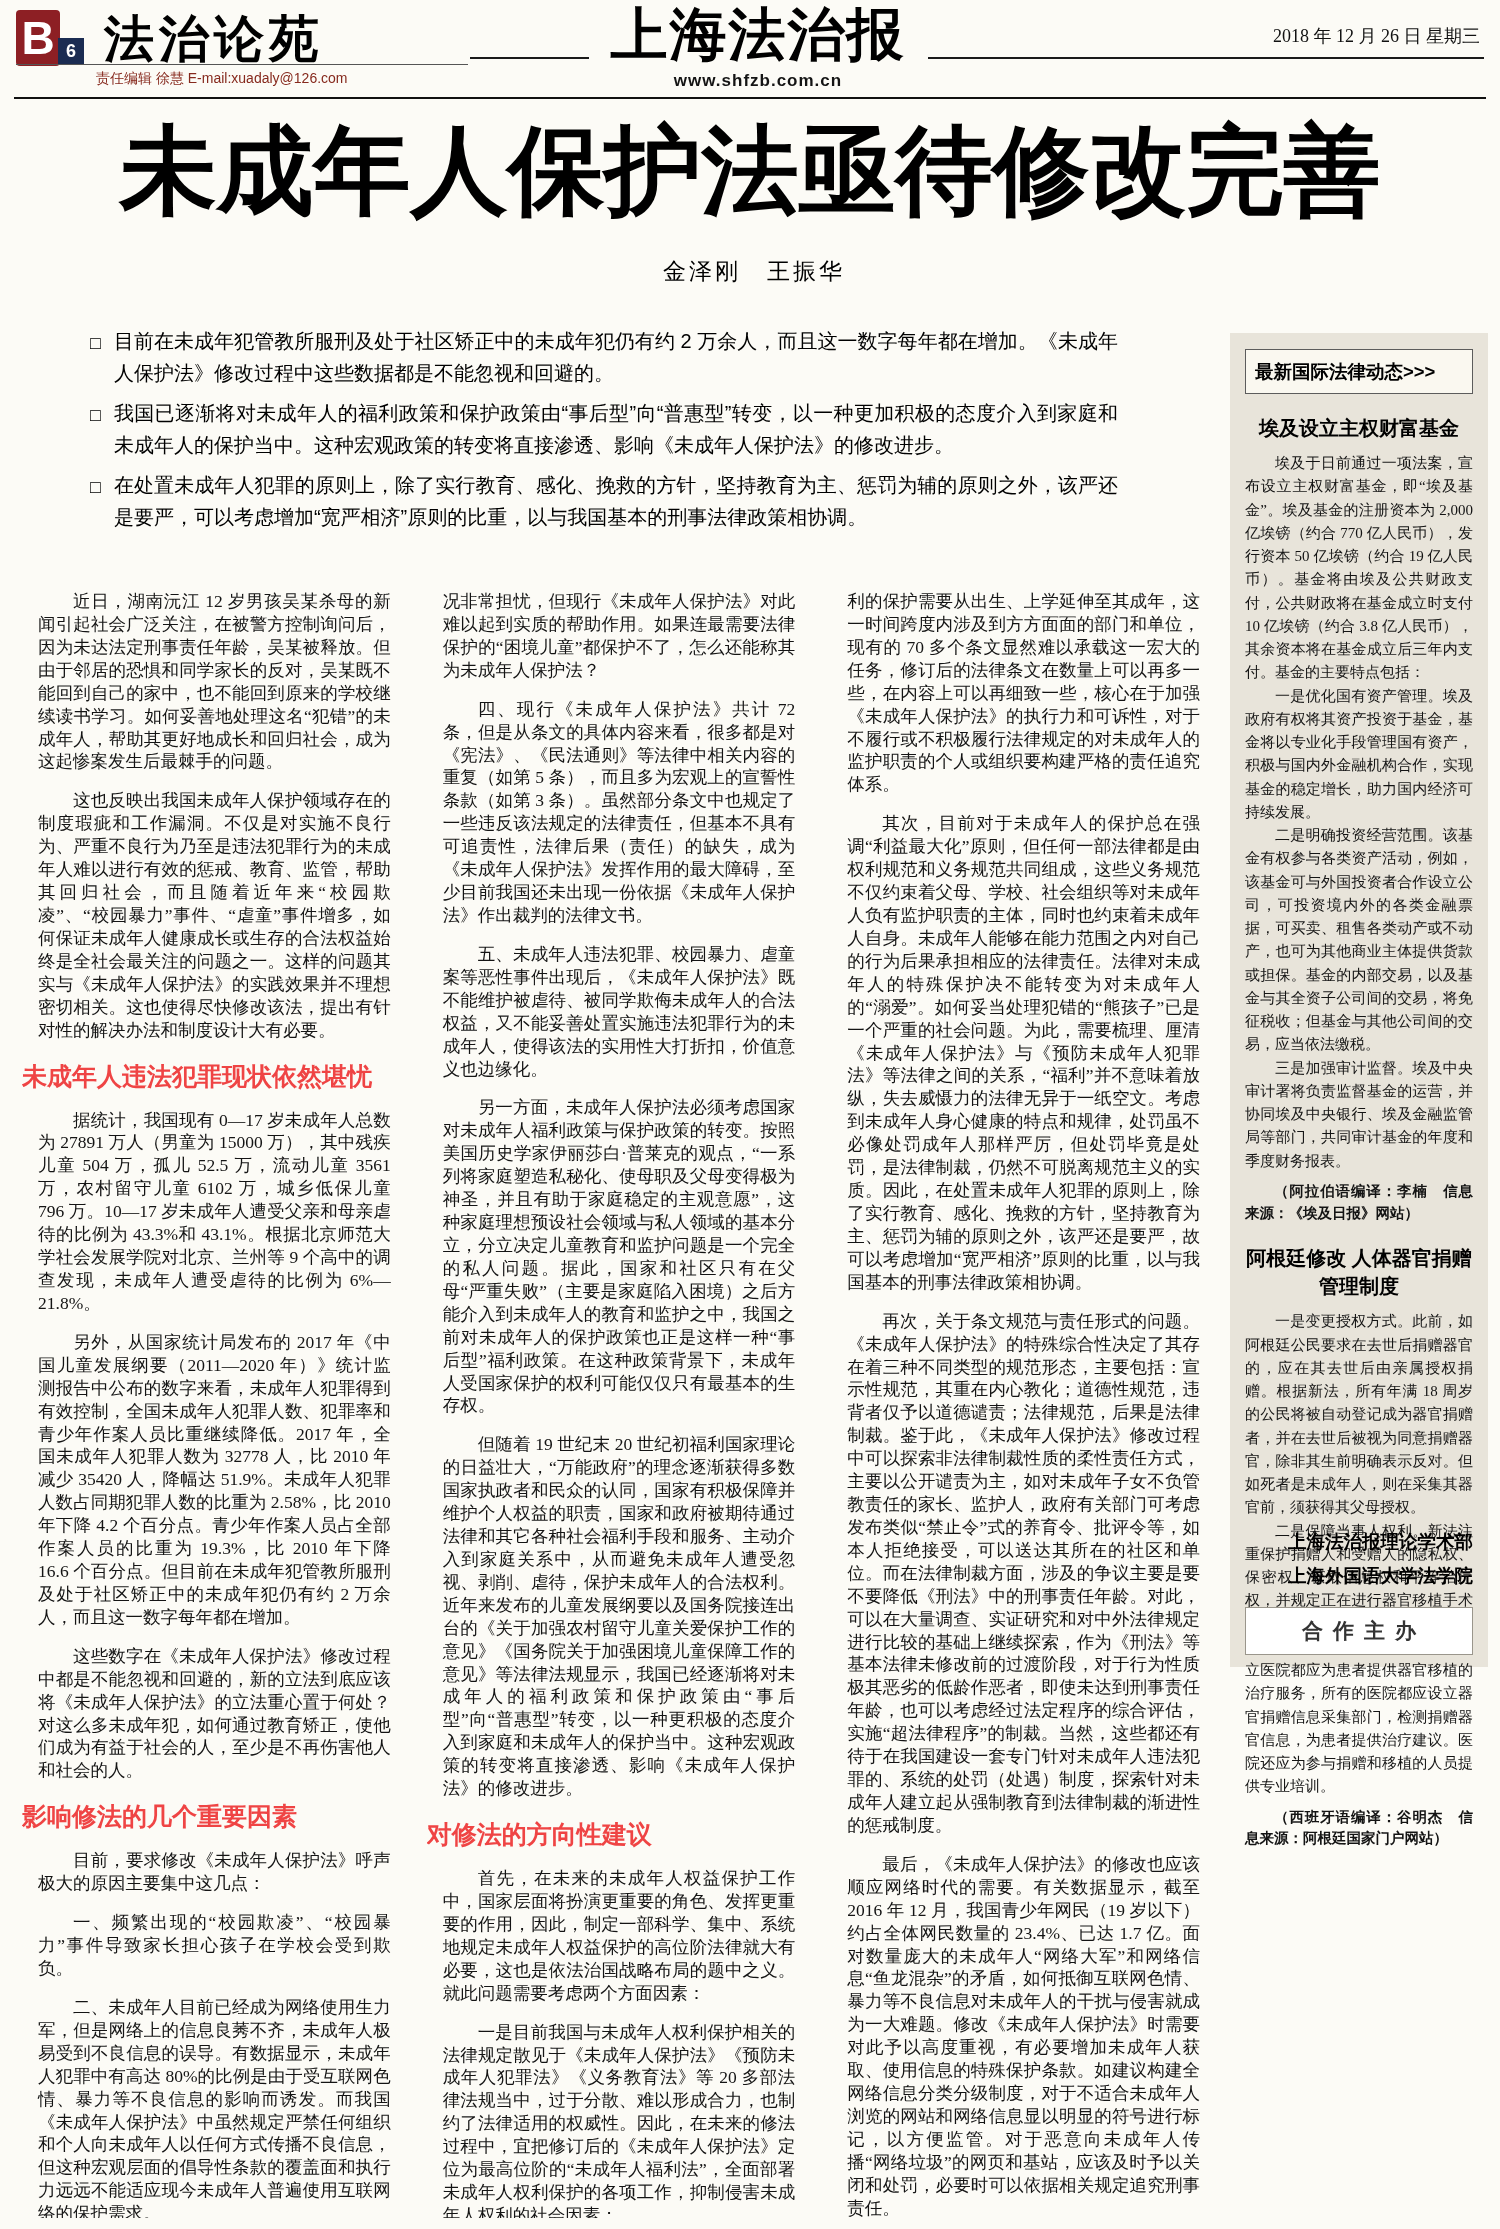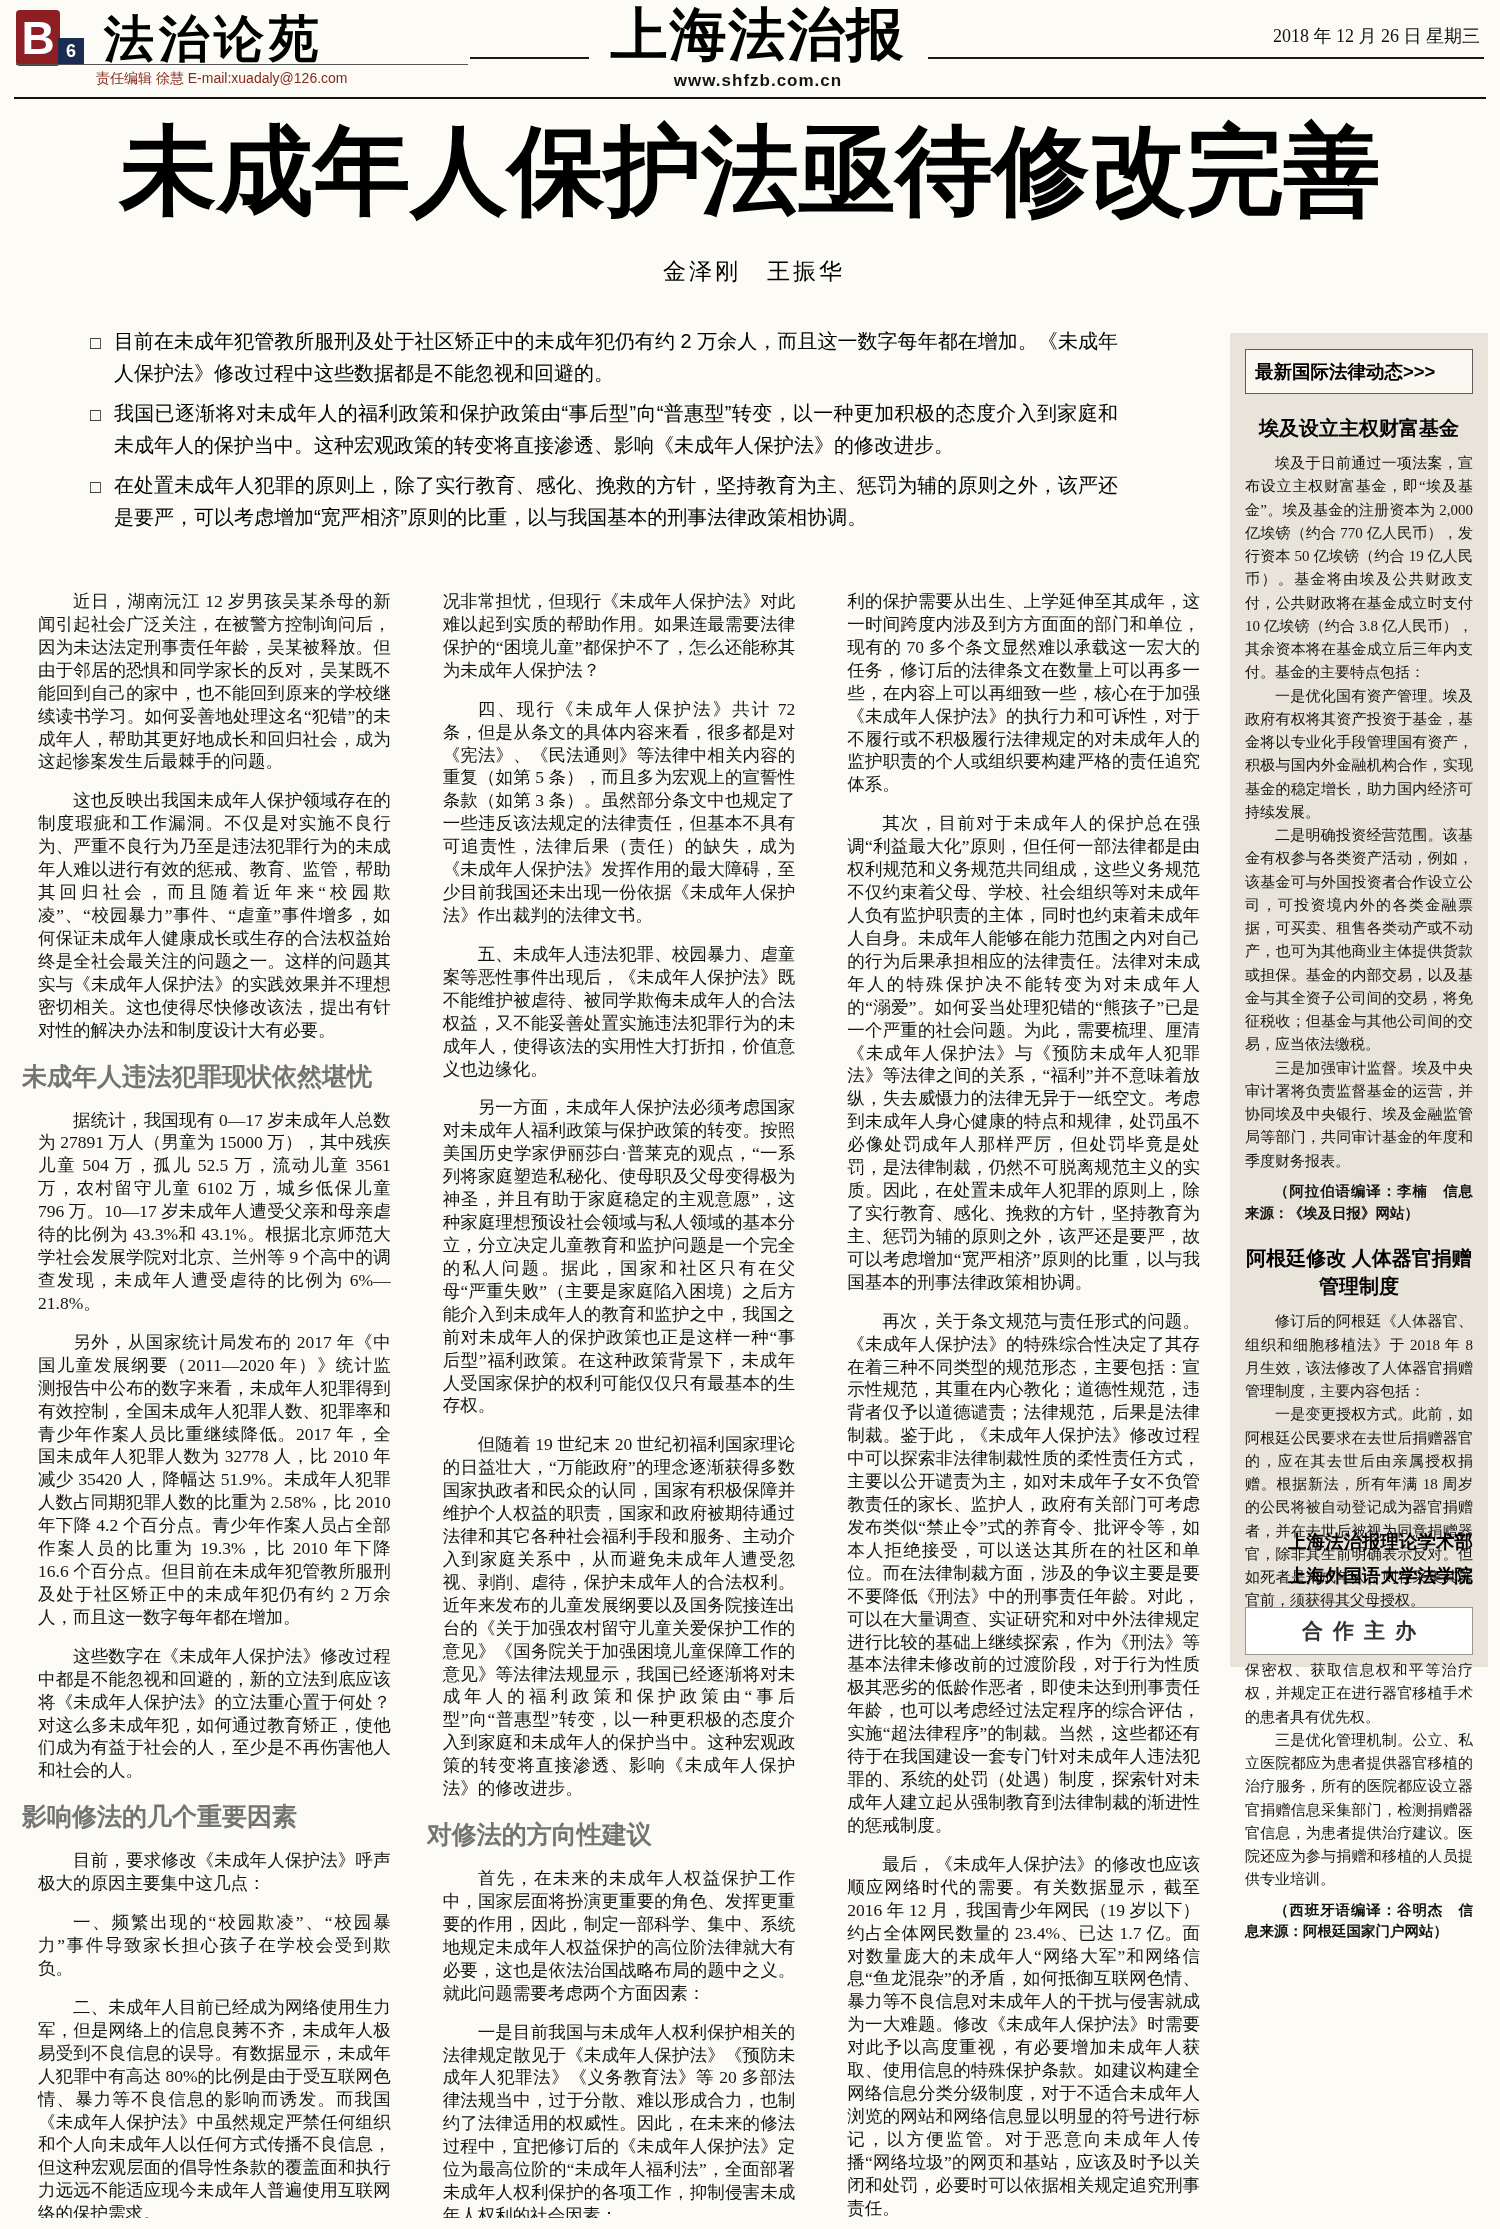--- a/index.html
+++ b/index.html
@@ -42,21 +42,21 @@
   .summary-marker { flex:0 0 auto; font-size:18px; padding-top:3px; color:#000; }
   .summary-text { flex:1 1 auto; text-align:justify; }
 
   
   .main-cols { position:absolute; top:574px; left:22px; width:1194px; height:1644px;
              display:flex; gap:20px; overflow:hidden; }
   .col { flex:1 1 0; overflow:hidden; }
   .body-p { font-size:17.5px; line-height:1.31; text-align:justify; text-indent:2em; margin:16px; }
   .no-indent { text-indent:0; }
   .sub-head { font-family:"Liberation Sans",sans-serif; font-weight:700; font-size:25px;
-             margin:18px 0 12px; color:#737373; }
+             margin:18px 0 12px; color:#ef4444; }
   .credit { font-size:17px; font-weight:700; line-height:1.4; text-indent:2em; margin-top:6px; text-align:justify; }
 
   
   .sidebar { position:absolute; top:333px; left:1230px; width:258px; height:1334px;
              background:#e8e4da; padding:16px 15px 120px; }
   .sb-header { border:1px solid #5c5c5c; background:#faf8f0; padding:9px 9px;
              font-family:"Liberation Sans",sans-serif; font-weight:700; font-size:18.5px; color:#000; }
   .sb-article { margin-top:6px; }
   .sb-title { text-align:center; font-family:"Liberation Sans",sans-serif; font-weight:700;
              font-size:20px; line-height:1.4; margin:20px 0 10px; color:#000; }
@@ -150,21 +150,20 @@
     <div class="sb-article">
         <h4 class="sb-title">埃及设立主权财富基金</h4>
         <p class="sb-p">埃及于日前通过一项法案，宣布设立主权财富基金，即“埃及基金”。埃及基金的注册资本为 2,000 亿埃镑（约合 770 亿人民币），发行资本 50 亿埃镑（约合 19 亿人民币）。基金将由埃及公共财政支付，公共财政将在基金成立时支付 10 亿埃镑（约合 3.8 亿人民币），其余资本将在基金成立后三年内支付。基金的主要特点包括：</p>
         <p class="sb-p">一是优化国有资产管理。埃及政府有权将其资产投资于基金，基金将以专业化手段管理国有资产，积极与国内外金融机构合作，实现基金的稳定增长，助力国内经济可持续发展。</p>
         <p class="sb-p">二是明确投资经营范围。该基金有权参与各类资产活动，例如，该基金可与外国投资者合作设立公司，可投资境内外的各类金融票据，可买卖、租售各类动产或不动产，也可为其他商业主体提供货款或担保。基金的内部交易，以及基金与其全资子公司间的交易，将免征税收；但基金与其他公司间的交易，应当依法缴税。</p>
         <p class="sb-p">三是加强审计监督。埃及中央审计署将负责监督基金的运营，并协同埃及中央银行、埃及金融监管局等部门，共同审计基金的年度和季度财务报表。</p>
         <p class="sb-credit">（阿拉伯语编译：李楠　信息来源：《埃及日报》网站）</p>
       </div>
     <div class="sb-article">
         <h4 class="sb-title">阿根廷修改 人体器官捐赠管理制度</h4>
-        <p class="sb-p">修订后的阿根廷《人体器官、组织和细胞移植法》于 2018 年 8 月生效，该法修改了人体器官捐赠管理制度，主要内容包括：</p>
         <p class="sb-p">一是变更授权方式。此前，如阿根廷公民要求在去世后捐赠器官的，应在其去世后由亲属授权捐赠。根据新法，所有年满 18 周岁的公民将被自动登记成为器官捐赠者，并在去世后被视为同意捐赠器官，除非其生前明确表示反对。但如死者是未成年人，则在采集其器官前，须获得其父母授权。</p>
         <p class="sb-p">二是保障当事人权利。新法注重保护捐赠人和受赠人的隐私权、保密权、获取信息权和平等治疗权，并规定正在进行器官移植手术的患者具有优先权。</p>
         <p class="sb-p">三是优化管理机制。公立、私立医院都应为患者提供器官移植的治疗服务，所有的医院都应设立器官捐赠信息采集部门，检测捐赠器官信息，为患者提供治疗建议。医院还应为参与捐赠和移植的人员提供专业培训。</p>
         <p class="sb-credit">（西班牙语编译：谷明杰　信息来源：阿根廷国家门户网站）</p>
       </div>
     <div class="sb-footer">
       <div class="sb-org">上海法治报理论学术部</div>
       <div class="sb-org">上海外国语大学法学院</div>
       <div class="coop-box">合作主办</div>
     </div>

